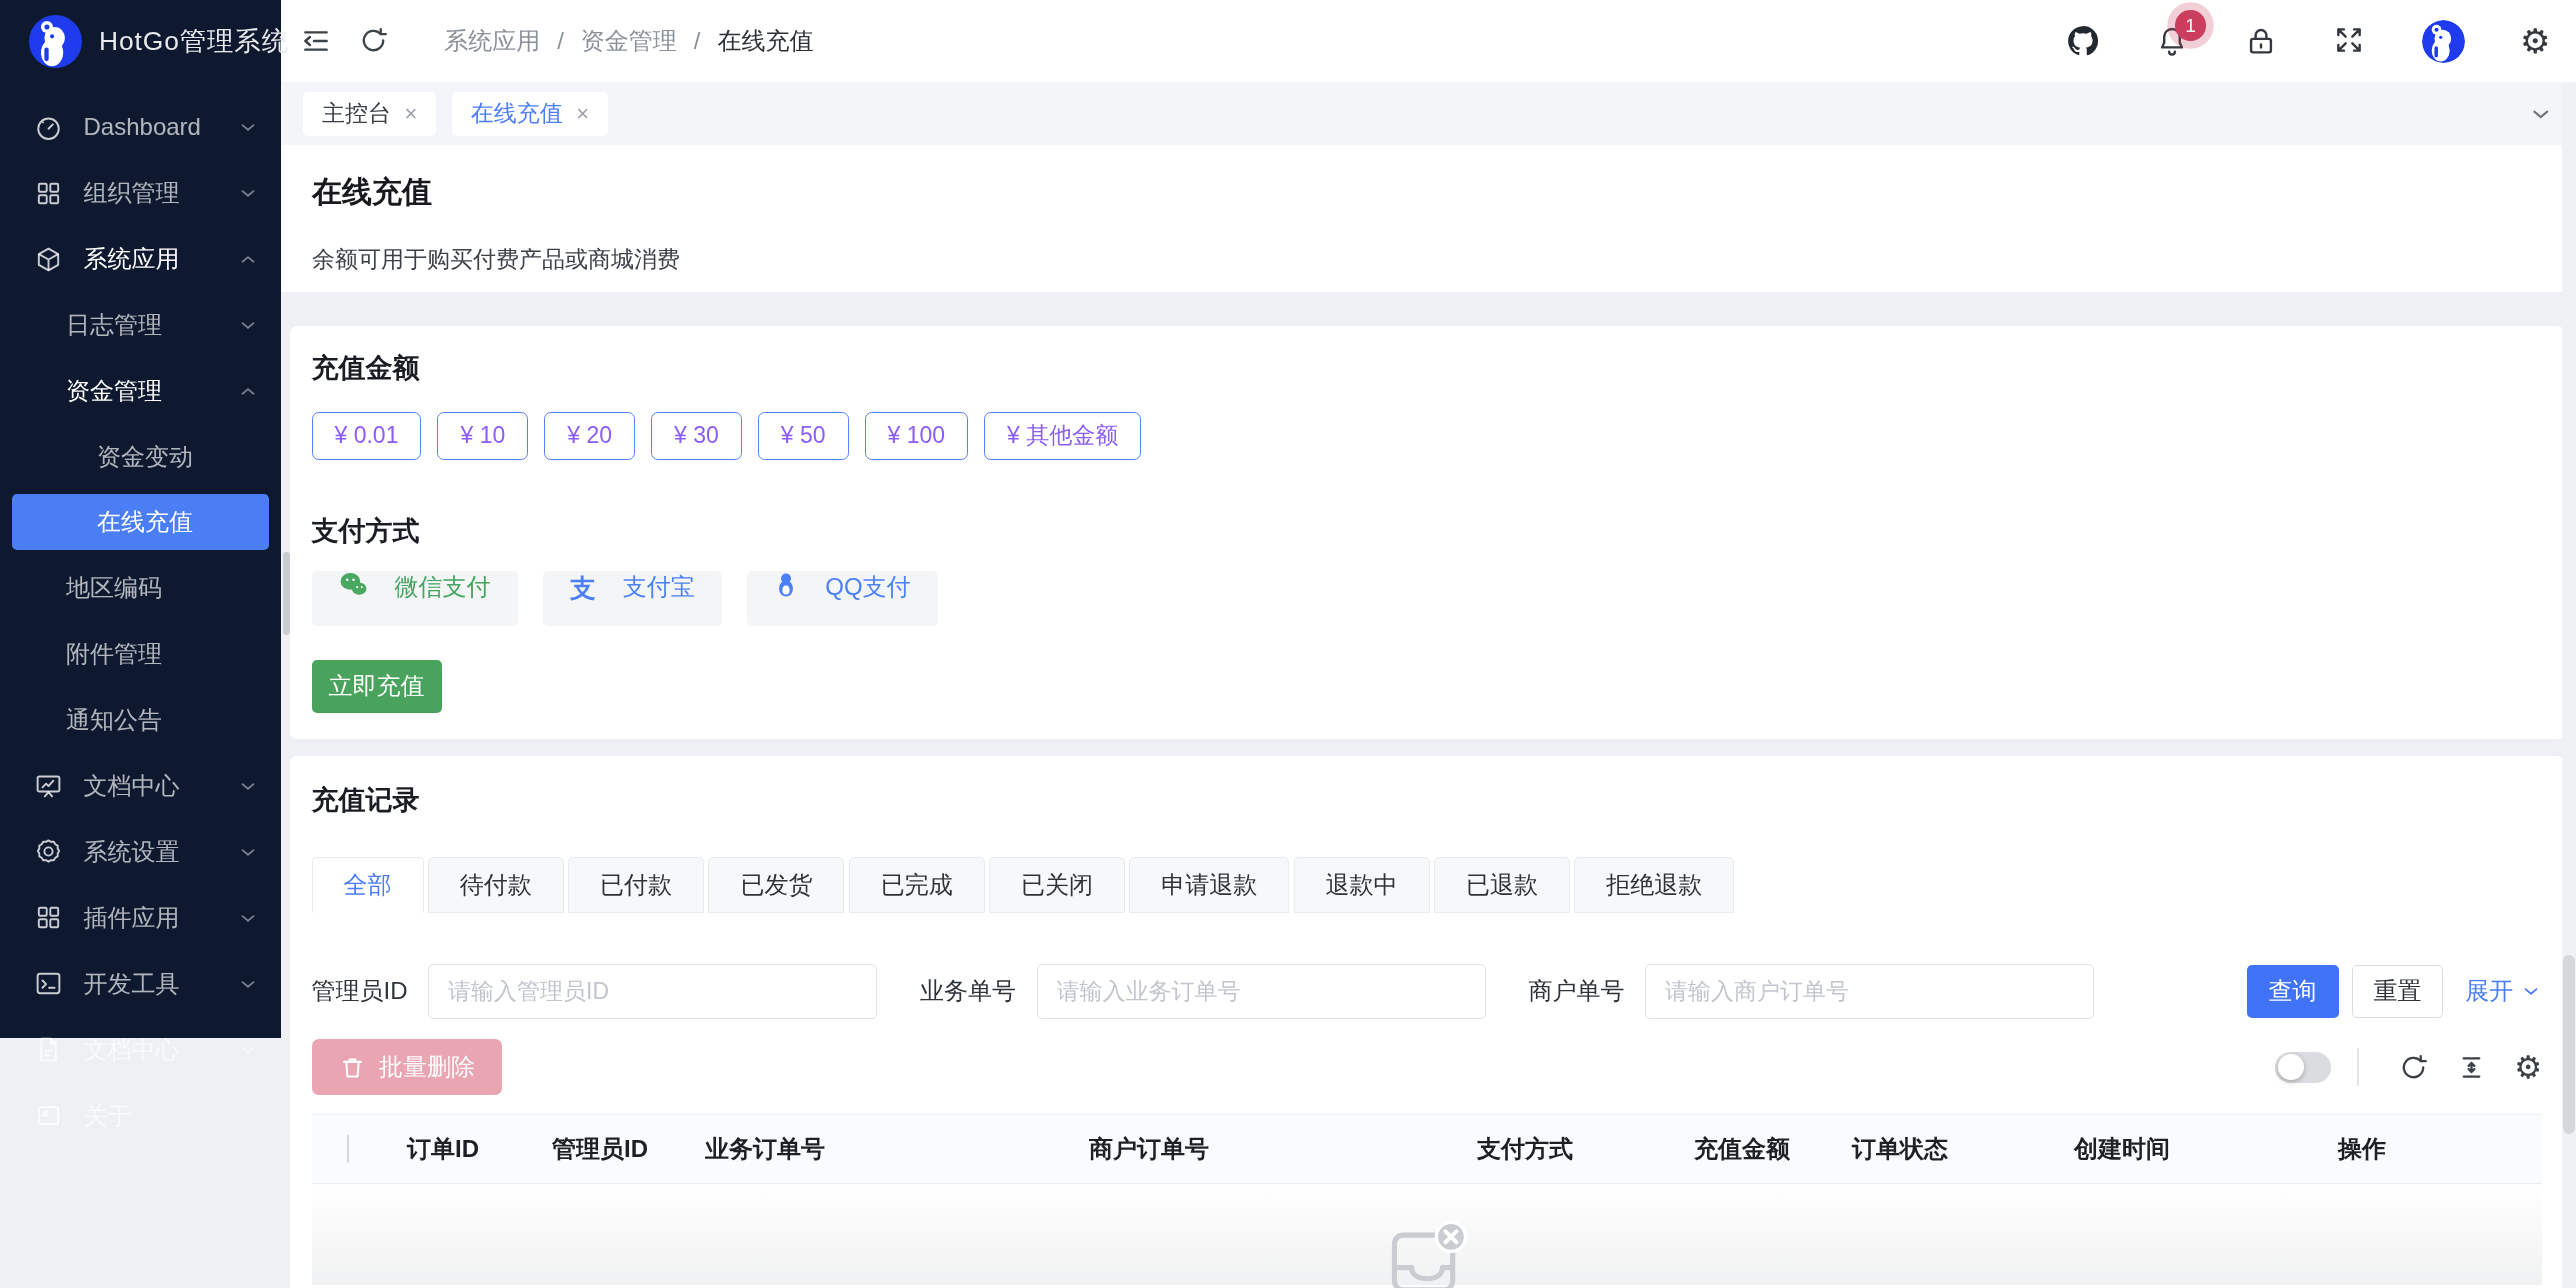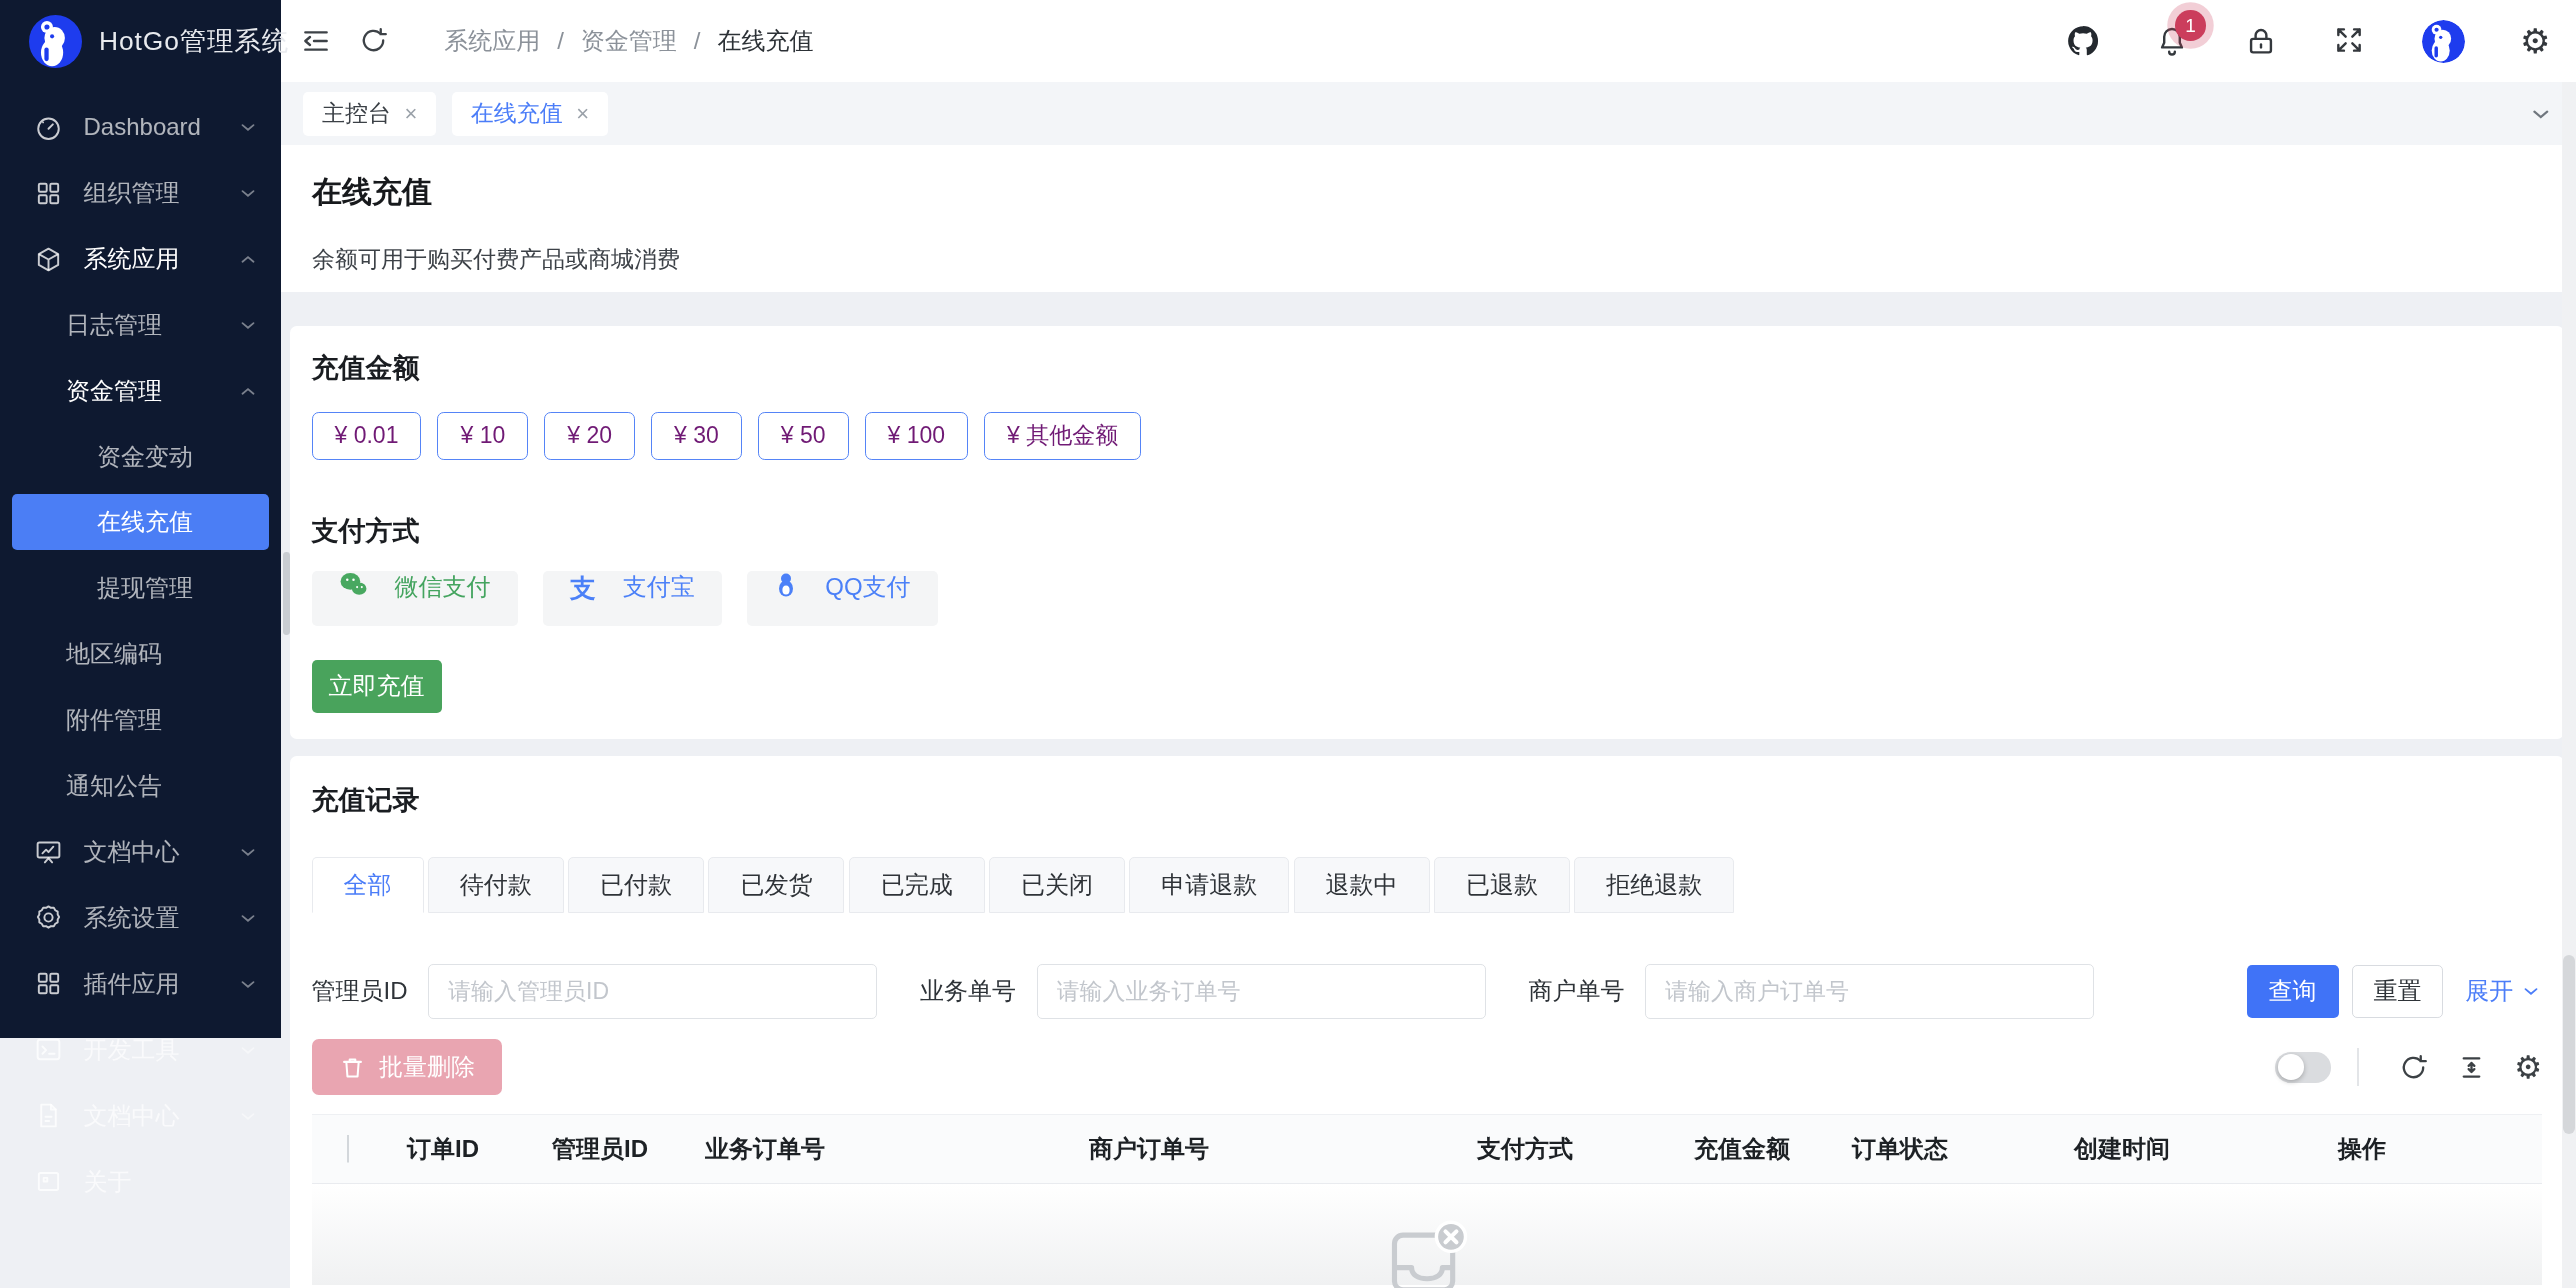--- a/index.html
+++ b/index.html
@@ -47,21 +47,21 @@
   .hero { background:#fff; height:147px; padding:27px 31px 0; }
   .hero-title { font-size:30px; font-weight:700; color:#17191c; }
   .hero-desc { margin-top:31px; font-size:23px; color:#3c4147; }
 
   .content { padding:34px 12px 0 8.5px; }
   .card { background:#fff; border-radius:6.8px; }
   .card1 { padding:24px 22px 0; height:413px; }
   .card-h { font-size:27px; font-weight:700; color:#1a1d21; }
 
   .amounts { display:flex; gap:16px; margin-top:25.6px; }
-  .amount-btn { height:48px; border:1.7px solid #5584f7; color:#701a75; background:#fff; border-radius:6.8px;
+  .amount-btn { height:48px; border:1.7px solid #5584f7; color:#8b5cf6; background:#fff; border-radius:6.8px;
                 font-size:23px; display:flex; align-items:center; padding:0 22px; cursor:pointer; white-space:nowrap; }
 
   .pay-h { margin-top:53px; }
   .pays { display:flex; gap:25.6px; margin-top:22px; }
   .pay-btn { height:55px; background:#f4f5f6; border-radius:5.1px; display:flex; align-items:flex-start; gap:27px;
              padding:0 27px; font-size:24px; cursor:pointer; }
   .pay-green { color:#44a45f; }
   .pay-blue { color:#4b80f8; }
   .alipay-glyph { font-size:25.6px; font-weight:700; }
 
@@ -197,23 +197,20 @@
             <svg viewBox="0 0 24 24" width="22" height="22" fill="none" stroke="currentColor" stroke-width="2" stroke-linecap="round">
               <path d="M6 15l6-5 6 5"></path>
             </svg>
           </span>
       </div>
       <div class="nav-item lvl3">
         <span>资金变动</span>
       </div>
       <div class="nav-item lvl3 active">
         <span>在线充值</span>
-      </div>
-      <div class="nav-item lvl3">
-        <span>提现管理</span>
       </div>
       <div class="nav-item lvl2">
         <span>地区编码</span>
       </div>
       <div class="nav-item lvl2">
         <span>附件管理</span>
       </div>
       <div class="nav-item lvl2">
         <span>通知公告</span>
       </div>

